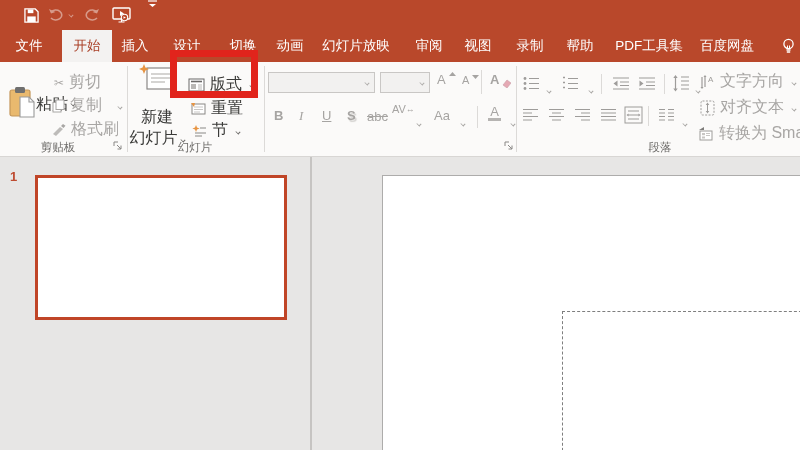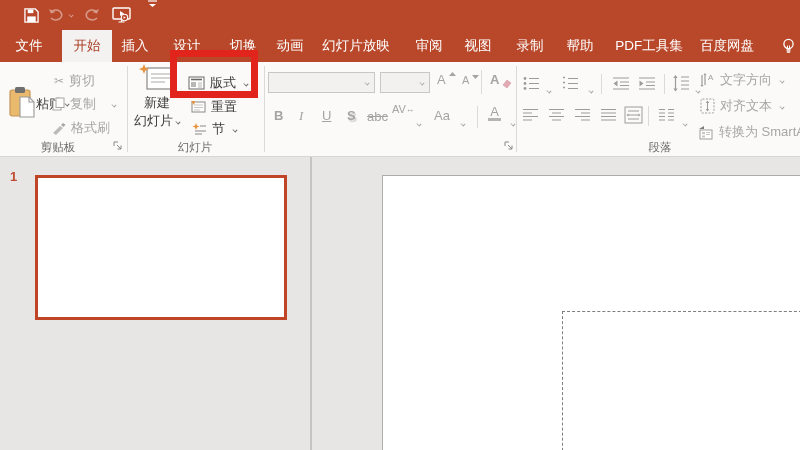--- a/index.html
+++ b/index.html
@@ -14,21 +14,21 @@
   
   #tabrow { left:0; top:30px; width:800px; height:32px; background:#B9482B; }
   .tab { position:absolute; top:0; height:32px; line-height:32px; text-align:center;
          color:#fff; font-size:13.5px; cursor:default; }
   .tab.active { background:#F3F2F1; color:#A93F26; }
 
   
   #ribbon { left:0; top:62px; width:800px; height:95px; background:#FBFAF9; border-bottom:1px solid #D8D6D4; }
   .vsep { position:absolute; width:1px; background:#DCDAD8; }
   .grp-label { position:absolute; font-size:11.5px; color:#6E6C6A; text-align:center; }
-  .btn-txt { font-size:13px; color:#3A3A38; white-space:nowrap; }
+  .btn-txt { font-size:16px; color:#3A3A38; white-space:nowrap; }
   .dis { color:#A8A6A4 !important; }
   .cv { display:inline-block; width:5px; height:5px; border-right:1.3px solid currentColor;
         border-bottom:1.3px solid currentColor; transform:rotate(45deg) scaleY(.8); margin-left:3px; vertical-align:2px; }
   .cv.s { width:4px; height:4px; }
   .hrow { position:absolute; display:flex; align-items:center; gap:5px; }
   .letter { font-size:13px; color:#A6A4A2; }
   .combo { position:absolute; background:#F2F1F0; border:1px solid #C9C7C5; display:flex;
            align-items:center; justify-content:flex-end; padding-right:5px; color:#B0AEAC; }
 
   
@@ -157,21 +157,21 @@
   <div class="vsep" style="left:127px;top:4px;height:86px"></div>
 
   <div class="abs" style="left:130px;top:2px;width:54px;height:74px;display:flex;flex-direction:column;align-items:center">
     <span>
       <svg width="38" height="28" viewBox="0 0 38 28">
         <rect x="9" y="4" width="28" height="21" fill="#fff" stroke="#8A8886" stroke-width="1.2"></rect>
         <path d="M13 10h20M13 14h20M13 18h14" stroke="#C8C6C4" stroke-width="1.4"></path>
         <path d="M6 0l1.4 3.6L11 5 7.4 6.4 6 10 4.6 6.4 1 5l3.6-1.4z" fill="#E79442"></path>
       </svg>
     </span>
-    <span class="btn-txt" style="margin-top:2px">新建</span>
+    <span class="btn-txt" style="margin-top:15px">新建</span>
     <span style="display:flex;align-items:center">
       <span class="btn-txt">幻灯片</span>
       <span style="color:#6E6C6A"><span class="cv s"></span></span>
     </span>
   </div>
   <div class="hrow" style="left:188px;top:12px">
     <span>
       <svg width="17" height="14" viewBox="0 0 17 14">
           <rect x="1" y="1" width="15" height="12" fill="#fff" stroke="#6B6968"></rect>
           <path d="M3 3.5h11" stroke="#6B6968" stroke-width="1.6"></path>

